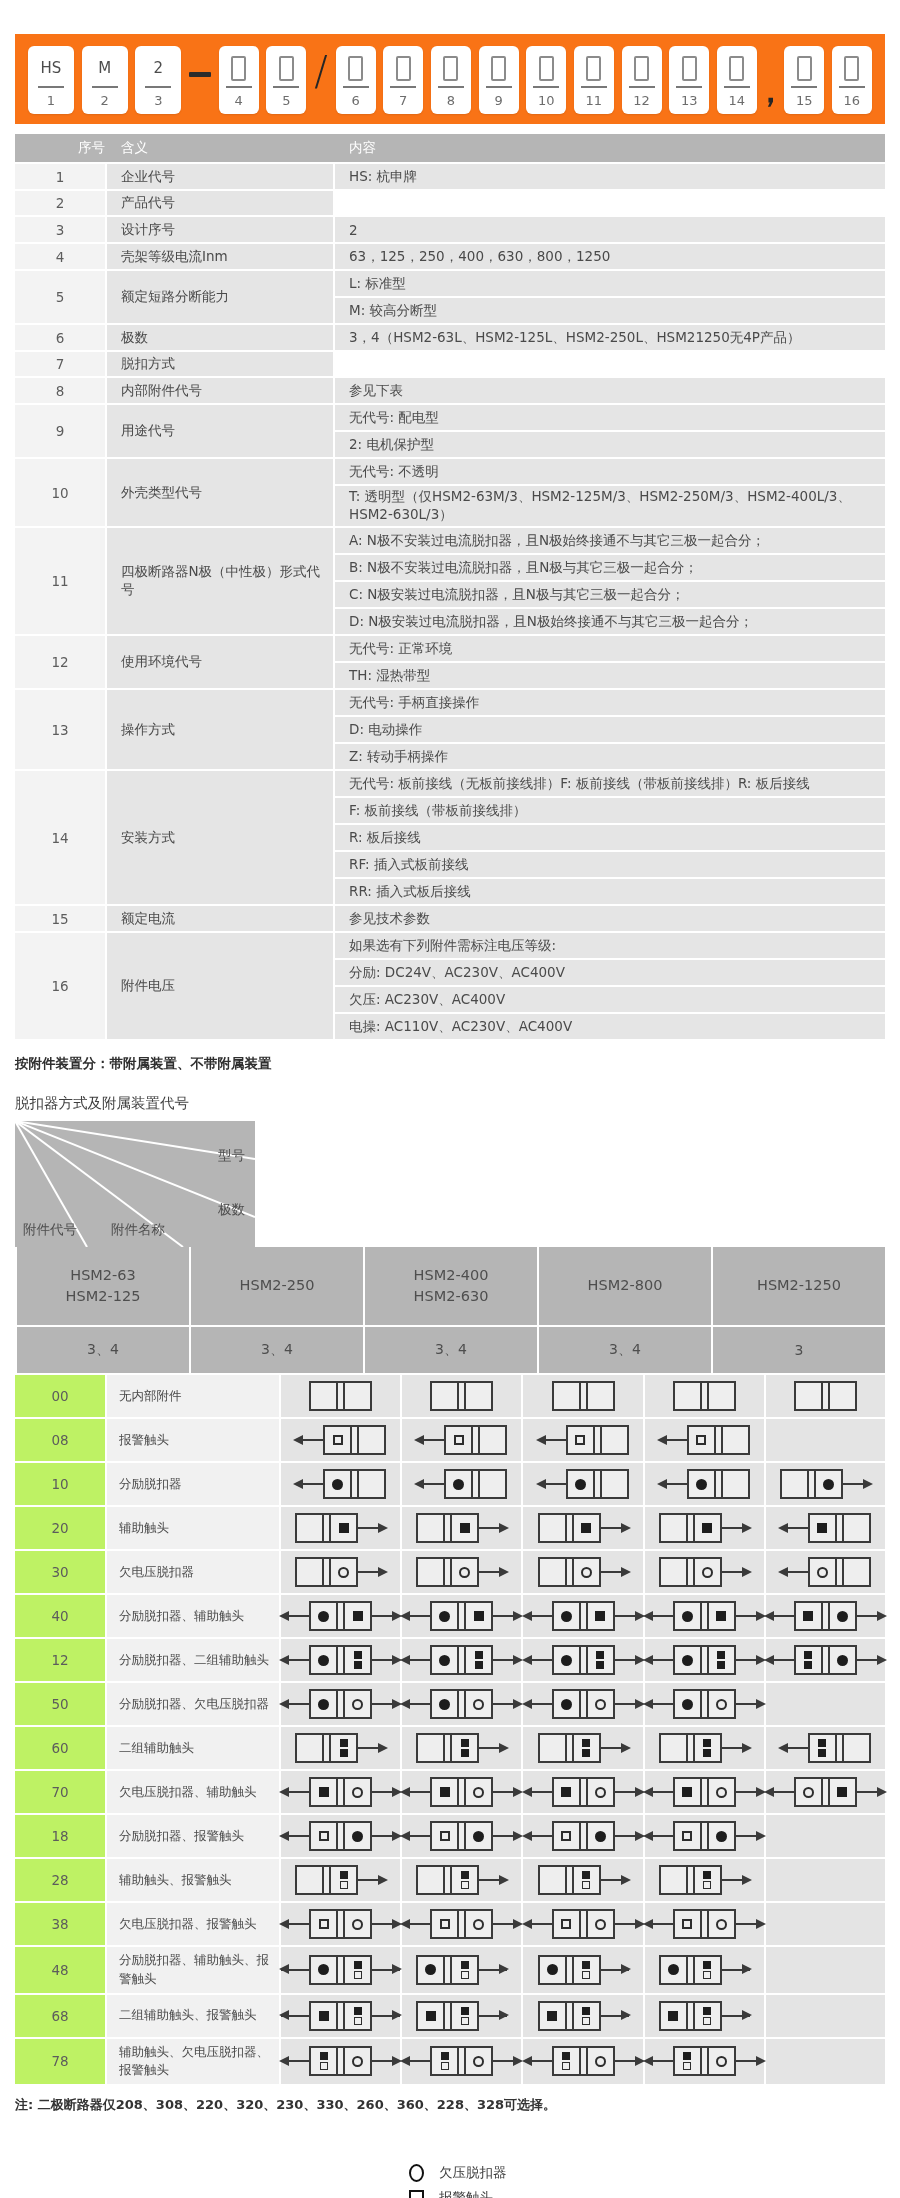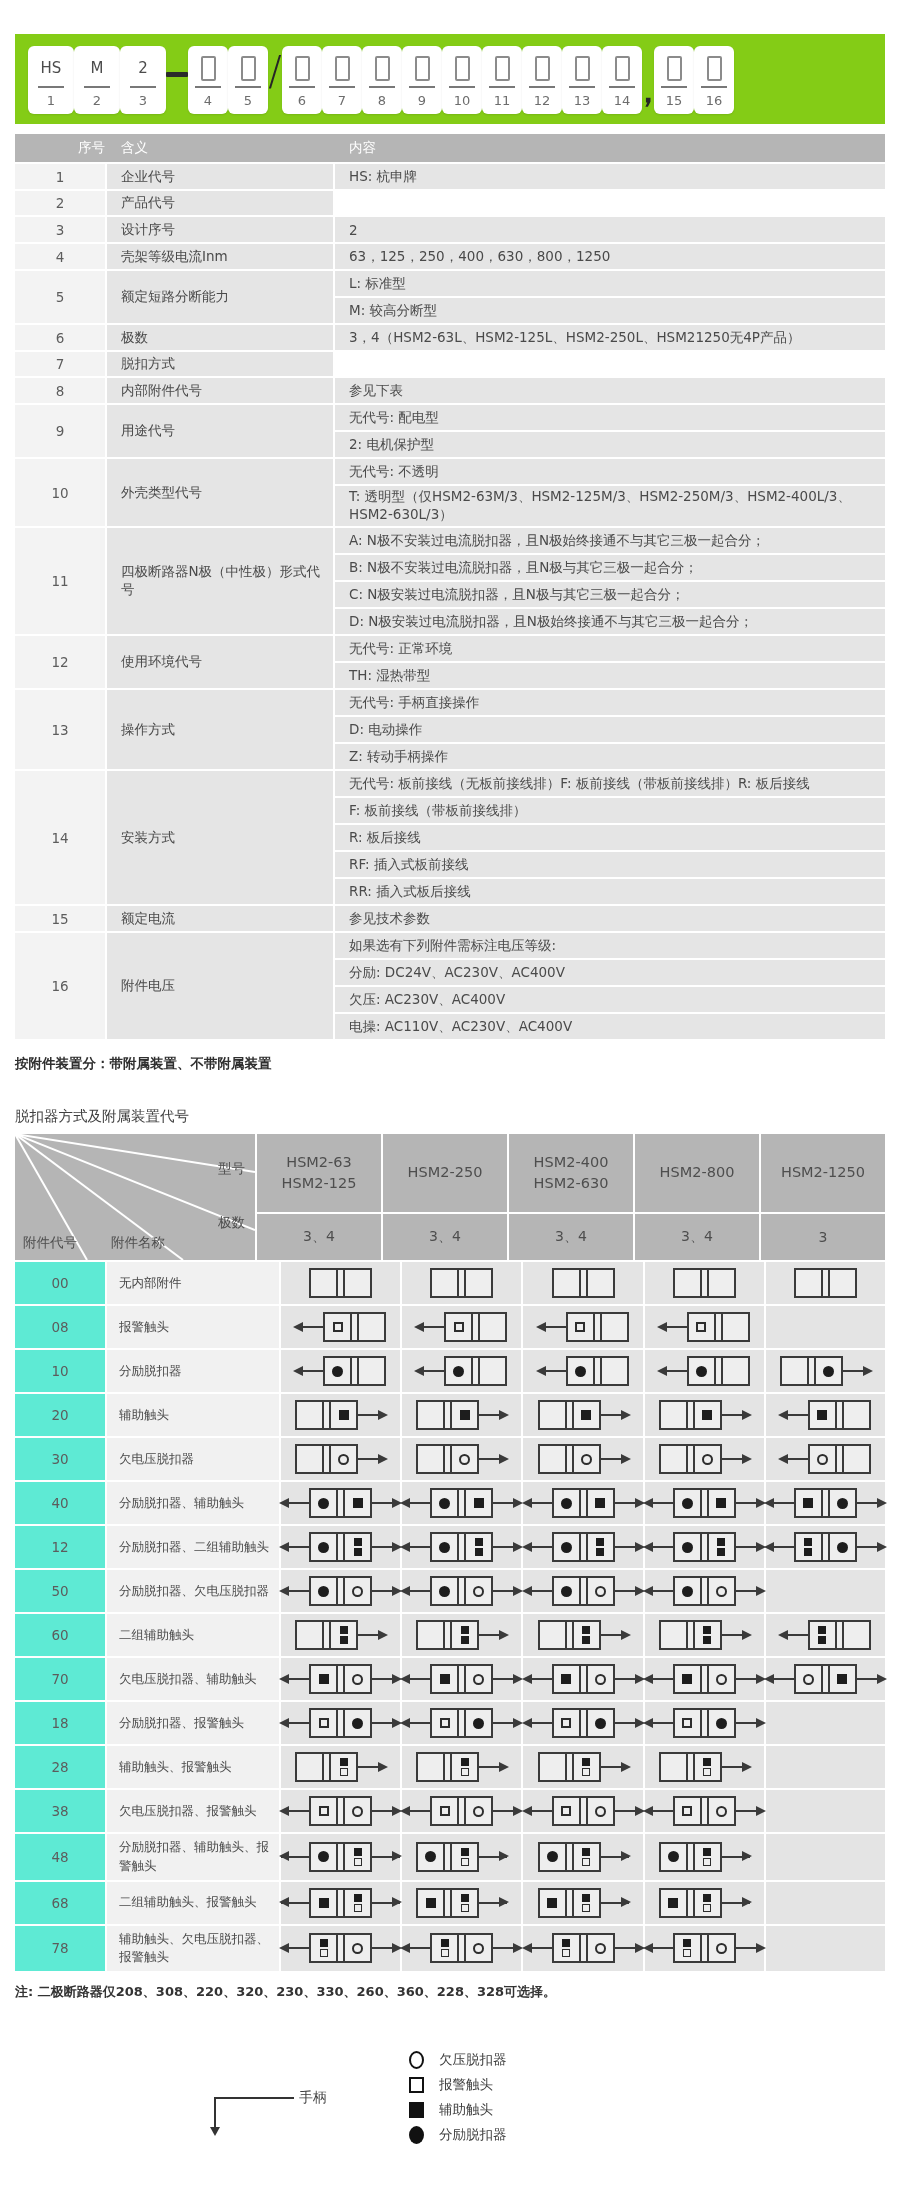--- a/index.html
+++ b/index.html
@@ -8,24 +8,24 @@
     width: 900px; height: 2198px;
     background: #ffffff;
     font-family: "DejaVu Sans", "Liberation Sans", sans-serif;
     color: #4a4a4a;
     overflow: hidden;
   }
   .page { padding: 34px 15px 0 15px; }
 
   
   .code-band {
-    background: #84cc16;
+    background: #f97316;
     padding: 12px 13px 10px 13px;
     display: flex;
-    justify-content: flex-start;
+    justify-content: space-between;
     align-items: flex-start;
   }
   .code-card {
     background: #fff;
     border-radius: 6px;
     box-shadow: 0 1px 2px rgba(0,0,0,.10);
     width: 40px;
     padding: 7px 0 6px 0;
     text-align: center;
     flex: 0 0 auto;
@@ -52,38 +52,38 @@
   .t1-header .h-cont { flex: 1; padding: 5px 0 5px 14px; margin-left: 2px; }
   .t1-row { display: flex; margin-top: 2px; }
   .t1-no { width: 90px; background: #f3f3f3; display:flex; align-items:center; justify-content:center; color:#5c5c5c; }
   .t1-mean { width: 226px; background: #e5e5e5; margin-left: 2px; display:flex; align-items:center; padding: 3px 8px 3px 14px; }
   .t1-cont { flex: 1; margin-left: 2px; display:flex; flex-direction:column; }
   .t1-line { background: #e5e5e5; min-height: 25px; display:flex; align-items:center; padding: 2px 10px 2px 14px; }
   .t1-line + .t1-line { margin-top: 2px; }
 
   
   .bold-note { font-size: 13.5px; font-weight: bold; color: #2f2f2f; margin: 16px 0 0 0; }
-  .t2-title { font-size: 14.5px; color: #3f3f3f; margin: 34px 0 8px 0; }
+  .t2-title { font-size: 14.5px; color: #3f3f3f; margin: 21px 0 8px 0; }
 
   
   .t2 { font-size: 13px; }
-  .t2-head { display: flex; }
+  .t2-head { display: flex; flex-direction: column; }
   .t2-corner { width: 240px; height: 126px; background: #b5b5b5; position: relative; flex: 0 0 auto; color:#4e4e4e; }
   .t2-corner svg { position:absolute; left:0; top:0; }
   .t2-corner .lab { position: absolute; font-size: 13.5px; }
   .lab-model { right: 10px; top: 26px; }
   .lab-poles { right: 10px; top: 80px; }
   .lab-code  { left: 8px;  bottom: 8px; }
   .lab-name  { left: 96px; bottom: 8px; }
   .t2-cols { flex: 1; display: flex; }
   .t2-colhead { flex: 1; margin-left: 2px; display:flex; flex-direction:column; }
   .t2-model { height: 78px; background:#b5b5b5; display:flex; flex-direction:column; align-items:center; justify-content:center; color:#4e4e4e; font-size:14.5px; line-height:1.45; }
   .t2-poles { height: 46px; margin-top: 2px; background:#b5b5b5; display:flex; align-items:center; justify-content:center; color:#4e4e4e; font-size:14px; }
   .t2-row { display: flex; margin-top: 2px; }
-  .t2-code { width: 90px; background:#5eead4; display:flex; align-items:center; justify-content:center; color:#5c5c5c; font-size:13.5px; flex:0 0 auto; }
+  .t2-code { width: 90px; background:#bef264; display:flex; align-items:center; justify-content:center; color:#5c5c5c; font-size:13.5px; flex:0 0 auto; }
   .t2-name { width: 172px; background:#f1f1f1; margin-left: 2px; display:flex; align-items:center; padding: 4px 6px 4px 12px; font-size:12.5px; line-height:1.5; flex:0 0 auto; }
   .t2-cell { flex: 1; margin-left: 2px; background:#e4e4e4; display:flex; align-items:center; justify-content:center; min-height: 42px; }
 
   
   .diag { display:flex; align-items:center; }
   .arr { width: 28px; height: 2px; background:#3a3a3a; position:relative; flex:0 0 auto; }
   .arr.l::before { content:""; position:absolute; left:-2px; top:-4.5px;
     border-right:10px solid #3a3a3a; border-top:5.5px solid transparent; border-bottom:5.5px solid transparent; }
   .arr.r::after { content:""; position:absolute; right:-2px; top:-4.5px;
     border-left:10px solid #3a3a3a; border-top:5.5px solid transparent; border-bottom:5.5px solid transparent; }

